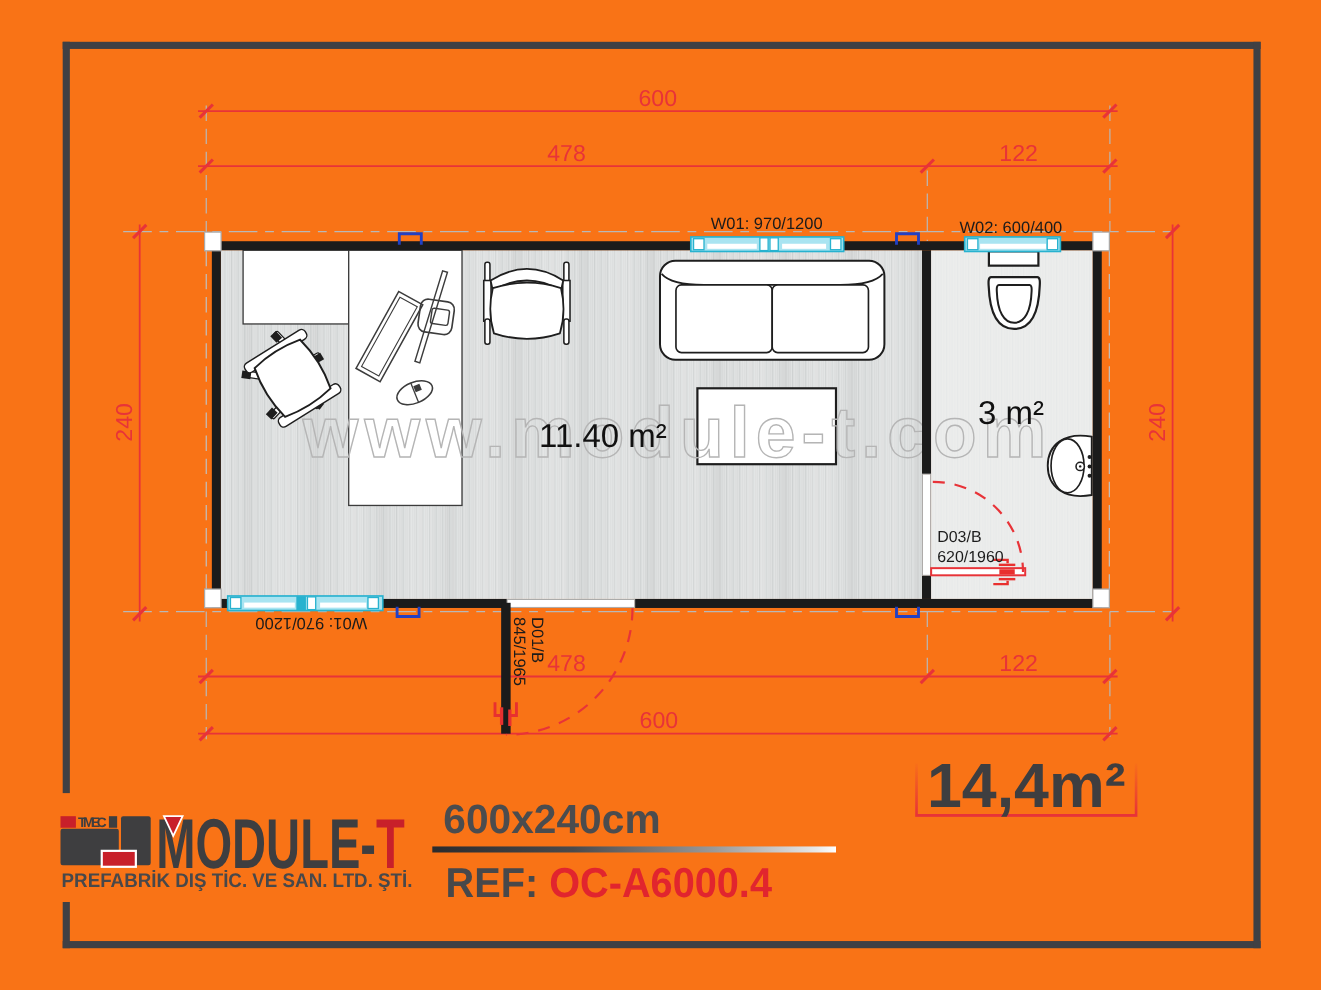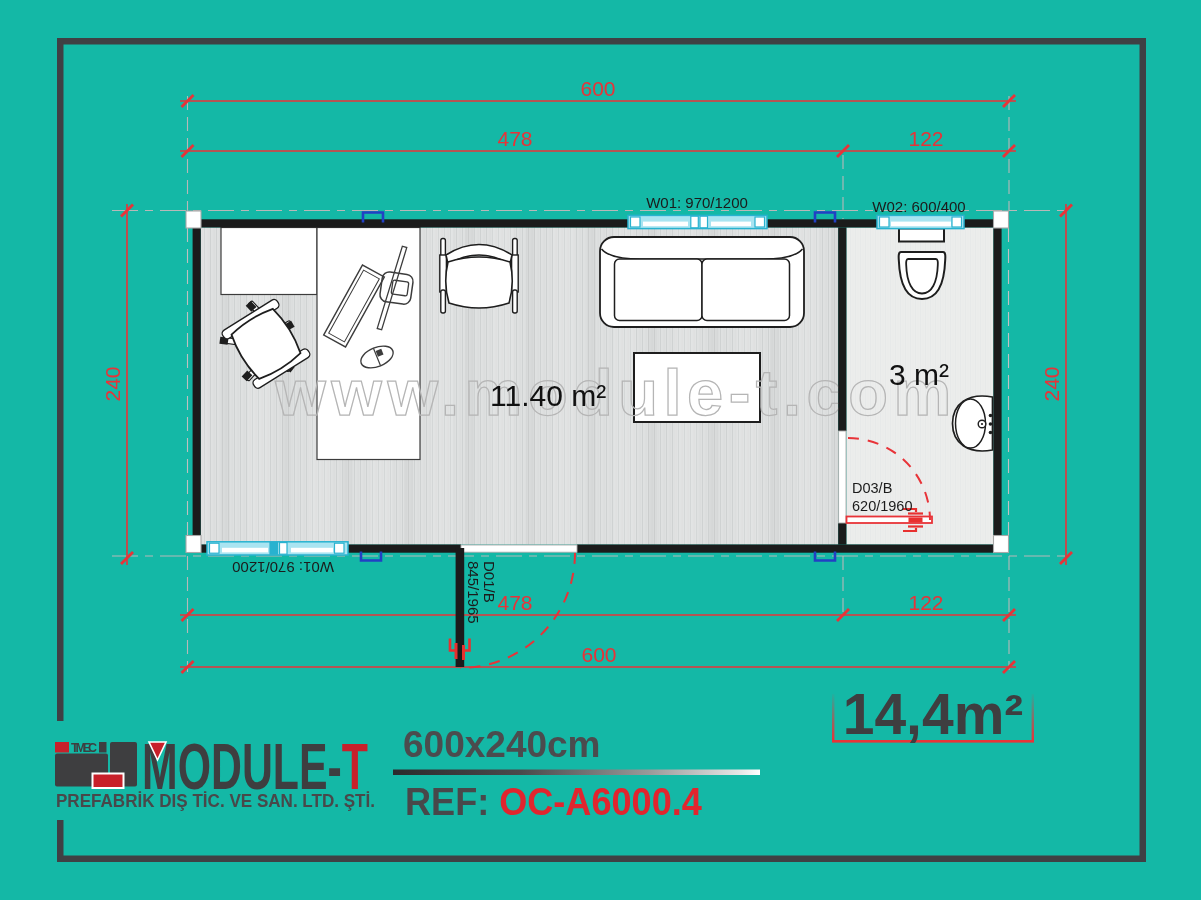--- a/index.html
+++ b/index.html
@@ -1,16 +1,16 @@
 <!DOCTYPE html>
 <html><head>
 <meta charset="utf-8">
 <style>
   html,body{margin:0;padding:0;background:#fff;}
-  #page{position:relative;width:1201px;height:900px;background:#14b8a6;overflow:hidden;
+  #page{position:relative;width:1201px;height:900px;background:#f97316;overflow:hidden;
         font-family:"Liberation Sans", sans-serif;}
   svg text{font-family:"Liberation Sans", sans-serif;}
 </style>
 </head>
 <body>
 <div id="page">
 <svg width="1201" height="900" viewBox="0 0 1201 900">
 <defs>
   <pattern id="floorA" width="6" height="8" patternUnits="userSpaceOnUse">
     <rect width="6" height="8" fill="#e1e3e3"></rect>

